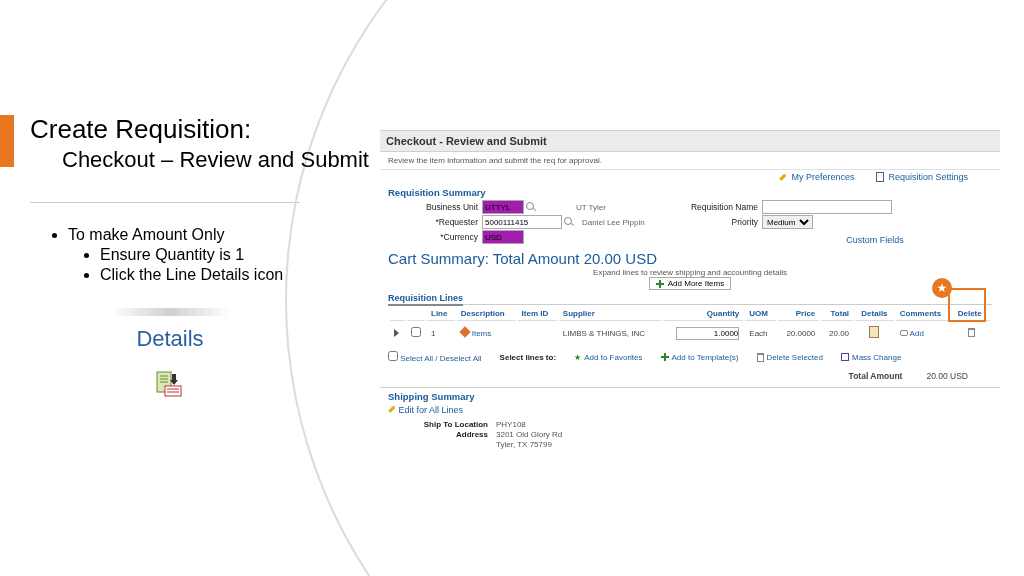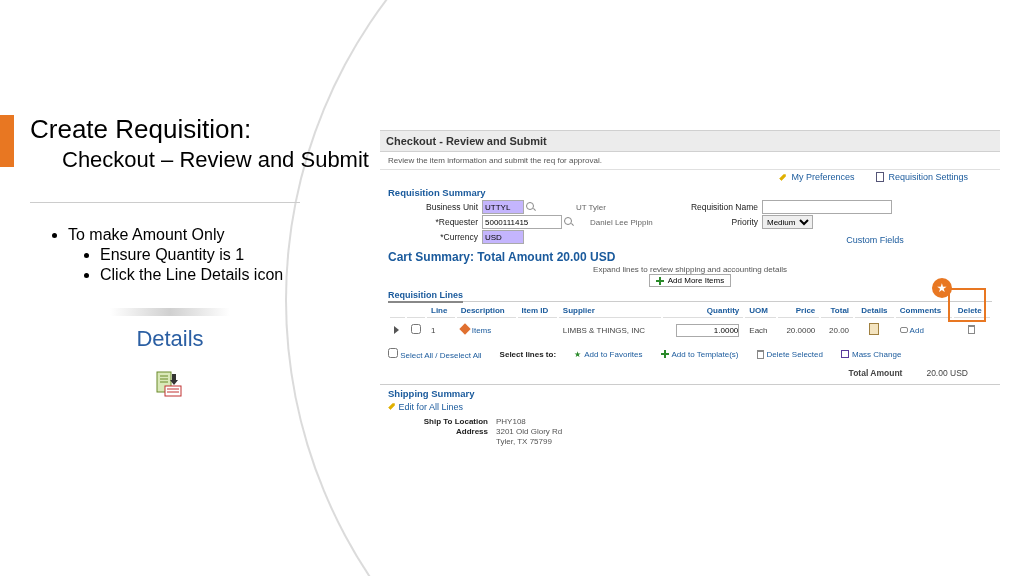--- a/index.html
+++ b/index.html
@@ -25,28 +25,28 @@
   .instr { padding: 4px 8px; font-size: 8px; color: #555; border-bottom: 1px solid #e0e0e0; }
   .toplinks { display: flex; gap: 22px; justify-content: flex-end; padding: 2px 32px 4px; }
   .toplinks span { display: inline-flex; align-items: center; gap: 4px; }
   .sect-title { color: #1a5a9c; font-size: 9.5px; font-weight: bold; padding: 1px 8px; }
   .form-row { display: flex; padding: 0 8px; }
   .fld { display: flex; align-items: center; margin: 1px 0; }
   .fld label { display: inline-block; text-align: right; font-size: 8.5px; margin-right: 4px; color: #222; }
   .lbl-w { width: 90px; }
   .fld input[type=text] { height: 14px; border: 1px solid #aaa; font-size: 8px; padding: 0 2px; }
   .fld select { height: 14px; border: 1px solid #aaa; font-size: 8px; }
-  .readonly { background: #c4b5fd; }
+  .readonly { background: #a21caf; }
   .mag { display:inline-block; width:10px; height:10px; margin-left:2px; position:relative; }
   .mag::before { content:""; position:absolute; width:6px; height:6px; border:1px solid #888; border-radius:50%; top:0; left:0; }
   .mag::after { content:""; position:absolute; width:3px; height:1px; background:#888; top:7px; left:7px; transform:rotate(45deg); }
   .col-l { flex: 0 0 280px; }
   .col-r { flex: 1; }
-  .aux { font-size: 8px; margin-left: 16px; color: #666; }
-  .cart-hdr { color: #1a5a9c; font-size: 12px; font-weight: bold; padding: 4px 8px 1px; }
+  .aux { font-size: 8px; margin-left: 8px; color: #666; }
+  .cart-hdr { color: #1a5a9c; font-size: 15px; font-weight: normal; padding: 4px 8px 1px; }
   .cart-sub { padding: 0 8px 2px; font-size: 8px; color: #555; display:flex; justify-content: space-between; align-items:center;flex-direction:column; }
   .add-more { background: #fff; border:1px solid #aaa; padding: 1px 6px; font-size:8px; display:inline-flex; align-items:center; gap:4px; }
   .plus { display:inline-block; width:8px; height:8px; position:relative; }
   .plus::before, .plus::after { content:""; position:absolute; background:#2a8a2a; }
   .plus::before { left:3px; top:0; width:2px; height:8px; }
   .plus::after { top:3px; left:0; height:2px; width:8px; }
   .reqlines-label { padding:1px 8px; }
   .reqlines-label span { color:#1a5a9c; font-weight:bold; border-bottom: 2px solid #888; padding-bottom:1px; }
   .tbl { width: calc(100% - 16px); margin: 0 8px; border-top: 1px solid #ccc; }
   .tbl th { text-align: left; font-weight: bold; color:#1a5a9c; font-size:8px; padding: 2px 4px; border-bottom:1px solid #ddd; }

